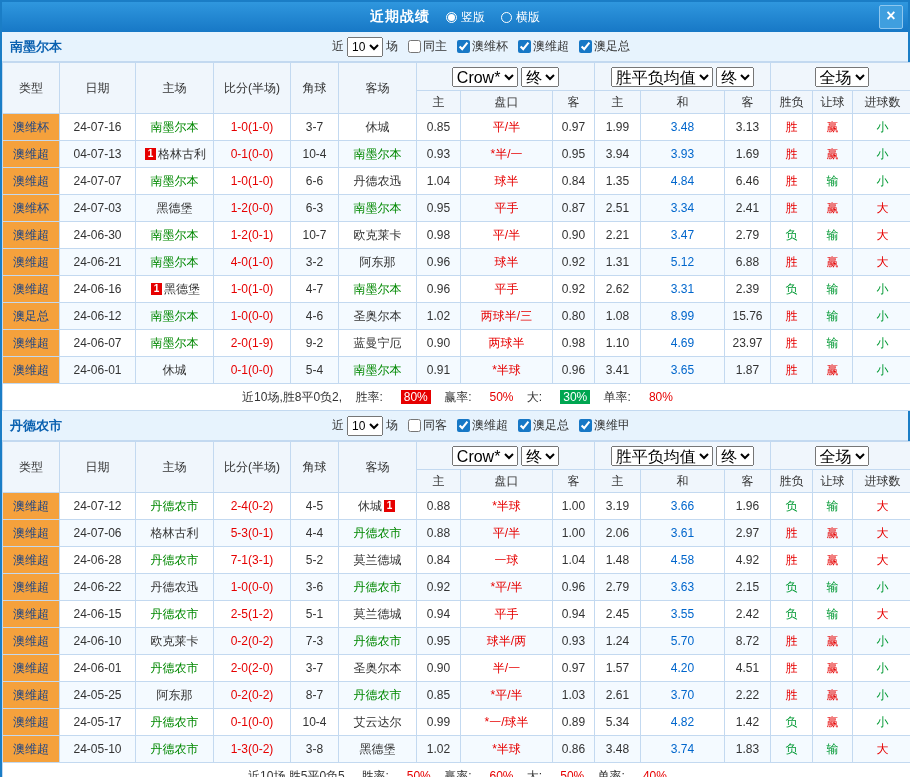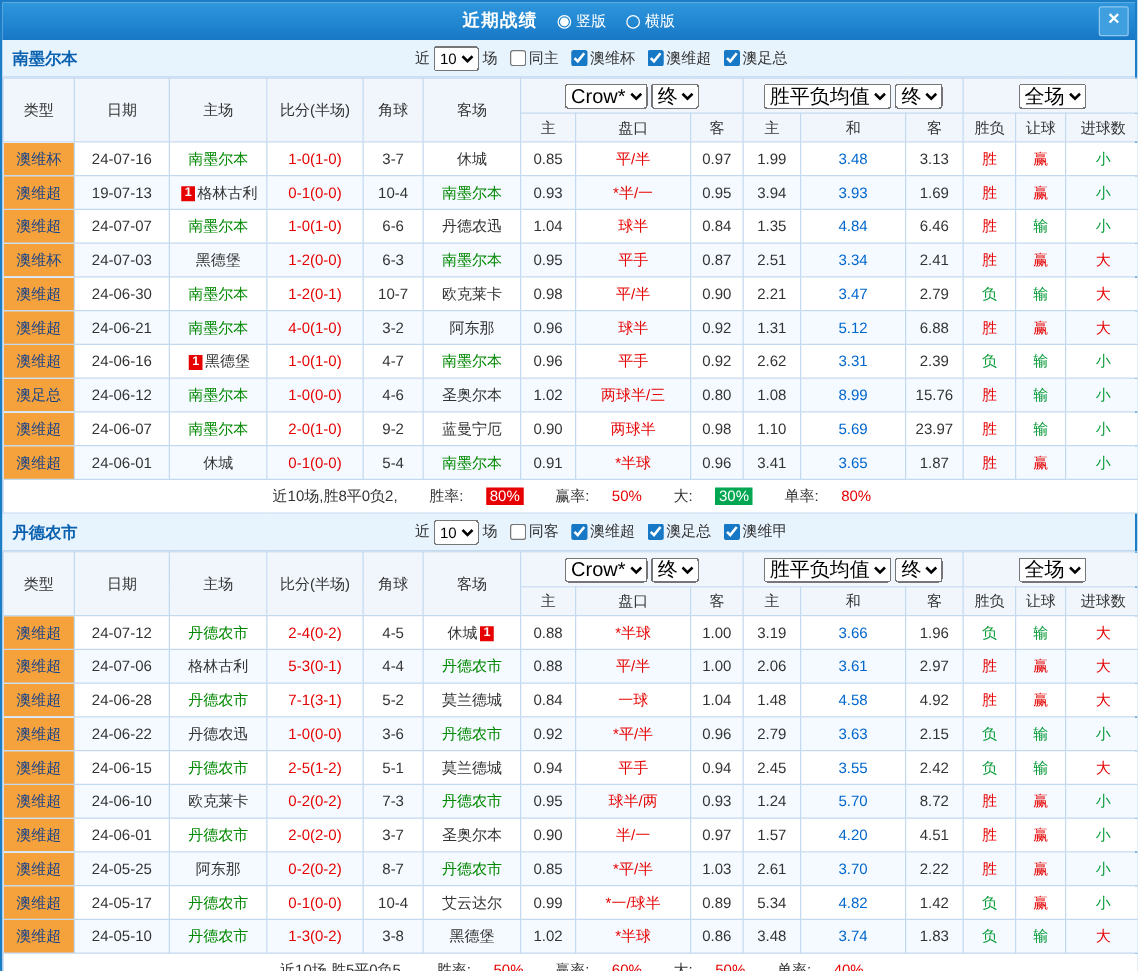--- a/index.html
+++ b/index.html
@@ -24,21 +24,21 @@
   thead select{font-size:16px;height:20px;max-width:96%;}
   tbody td{height:26px;background:#fff;}
   tbody tr:nth-child(even) td{background:#f4faff;}
   td.cell-type{background:#f5a13c !important;color:#1c4587;}
   .red{color:#e60000;}
   .green{color:#009933;}
   .blue{color:#0066cc;}
   .team-green{color:#008800;}
   .badge{display:inline-block;min-width:11px;height:12px;line-height:12px;background:#e60000;color:#fff;font-size:10px;font-weight:bold;margin:0 2px;vertical-align:1px;}
   tfoot td.summary{height:26px;background:#fff;}
-  .sum-label{margin-left:22px;}
+  .sum-label{margin-left:10px;}
   .sum-val{margin-left:18px;}
   .red-bg{background:#e60000;color:#fff;padding:0 3px;}
   .green-bg{background:#00a651;color:#fff;padding:0 3px;}
 </style>
 </head>
 <body>
 
 <div class="popup">
 
   <div class="titlebar">
@@ -134,21 +134,21 @@
             <td>0.97</td>
             <td>1.99</td>
             <td class="blue">3.48</td>
             <td>3.13</td>
             <td class="red">胜</td>
             <td class="red">赢</td>
             <td class="green">小</td>
           </tr>
           <tr>
             <td class="cell-type">澳维超</td>
-            <td>19-07-13</td>
+            <td>04-07-13</td>
             <td><span class="badge">1</span><span class="">格林古利</span></td>
             <td class="red">0-1(0-0)</td>
             <td>10-4</td>
             <td><span class="team-green">南墨尔本</span></td>
             <td>0.93</td>
             <td class="red">*半/一</td>
             <td>0.95</td>
             <td>3.94</td>
             <td class="blue">3.93</td>
             <td>1.69</td>
@@ -255,28 +255,28 @@
             <td class="blue">8.99</td>
             <td>15.76</td>
             <td class="red">胜</td>
             <td class="green">输</td>
             <td class="green">小</td>
           </tr>
           <tr>
             <td class="cell-type">澳维超</td>
             <td>24-06-07</td>
             <td><span class="team-green">南墨尔本</span></td>
-            <td class="red">2-0(1-0)</td>
+            <td class="red">2-0(1-9)</td>
             <td>9-2</td>
             <td><span class="">蓝曼宁厄</span></td>
             <td>0.90</td>
             <td class="red">两球半</td>
             <td>0.98</td>
             <td>1.10</td>
-            <td class="blue">5.69</td>
+            <td class="blue">4.69</td>
             <td>23.97</td>
             <td class="red">胜</td>
             <td class="green">输</td>
             <td class="green">小</td>
           </tr>
           <tr>
             <td class="cell-type">澳维超</td>
             <td>24-06-01</td>
             <td><span class="">休城</span></td>
             <td class="red">0-1(0-0)</td>

